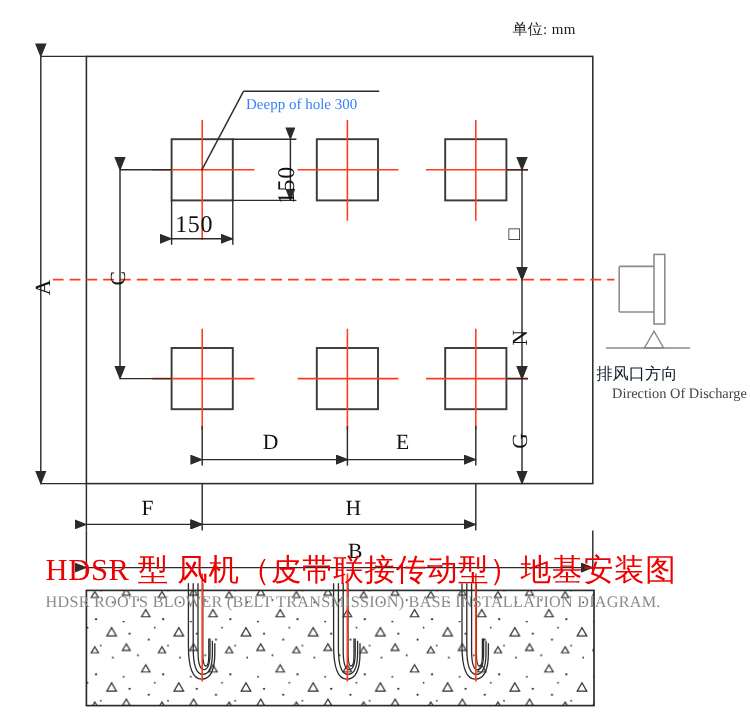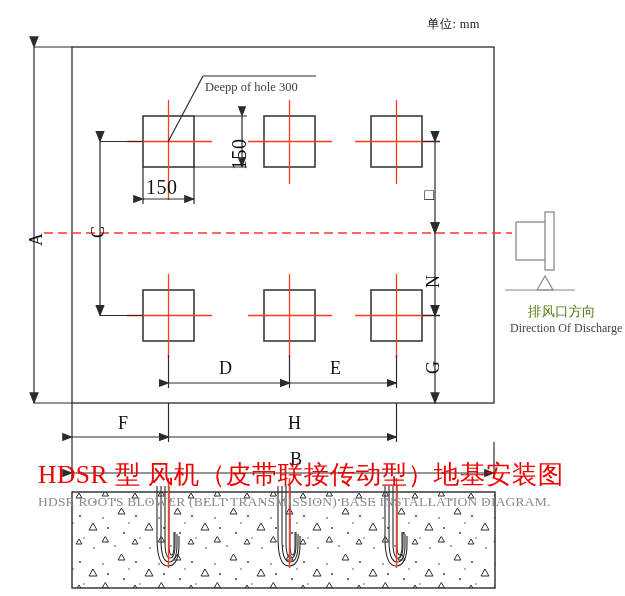--- a/index.html
+++ b/index.html
@@ -36,21 +36,21 @@
   .callout-cn {
     left: 205px;
     top: 55px;
     font-size: 19px;
     letter-spacing: 0px;
   }
   .callout-en {
     left: 205px;
     top: 80px;
     font-size: 12.5px;
-    color: #404040;
+    color: #3b82f6;
   }
   .dim-txt {
     font-size: 20px;
     color: #111;
     letter-spacing: 0.5px;
   }
   .dim-letter {
     font-size: 18px;
     color: #111;
   }
@@ -70,24 +70,24 @@
   .lbl-C { left: 88px; top: 238px; }
   .lbl-box { left: 420px; top: 200px; font-size: 16px; }
   .lbl-N { left: 423px; top: 288px; }
   .lbl-G { left: 423px; top: 374px; }
   .lbl-D { left: 219px; top: 358px; }
   .lbl-E { left: 330px; top: 358px; }
   .lbl-F { left: 118px; top: 413px; }
   .lbl-H { left: 288px; top: 413px; }
   .lbl-B { left: 290px; top: 449px; }
   .discharge-cn {
-    left: 528px;
+    left: 497px;
     top: 303px;
     font-size: 13.5px;
-    color: #4d7c0f;
+    color: #0f172a;
   }
   .discharge-en {
     left: 510px;
     top: 321px;
     font-size: 12px;
     color: #444;
   }
   .title-cn {
     left: 38px;
     top: 457px;

